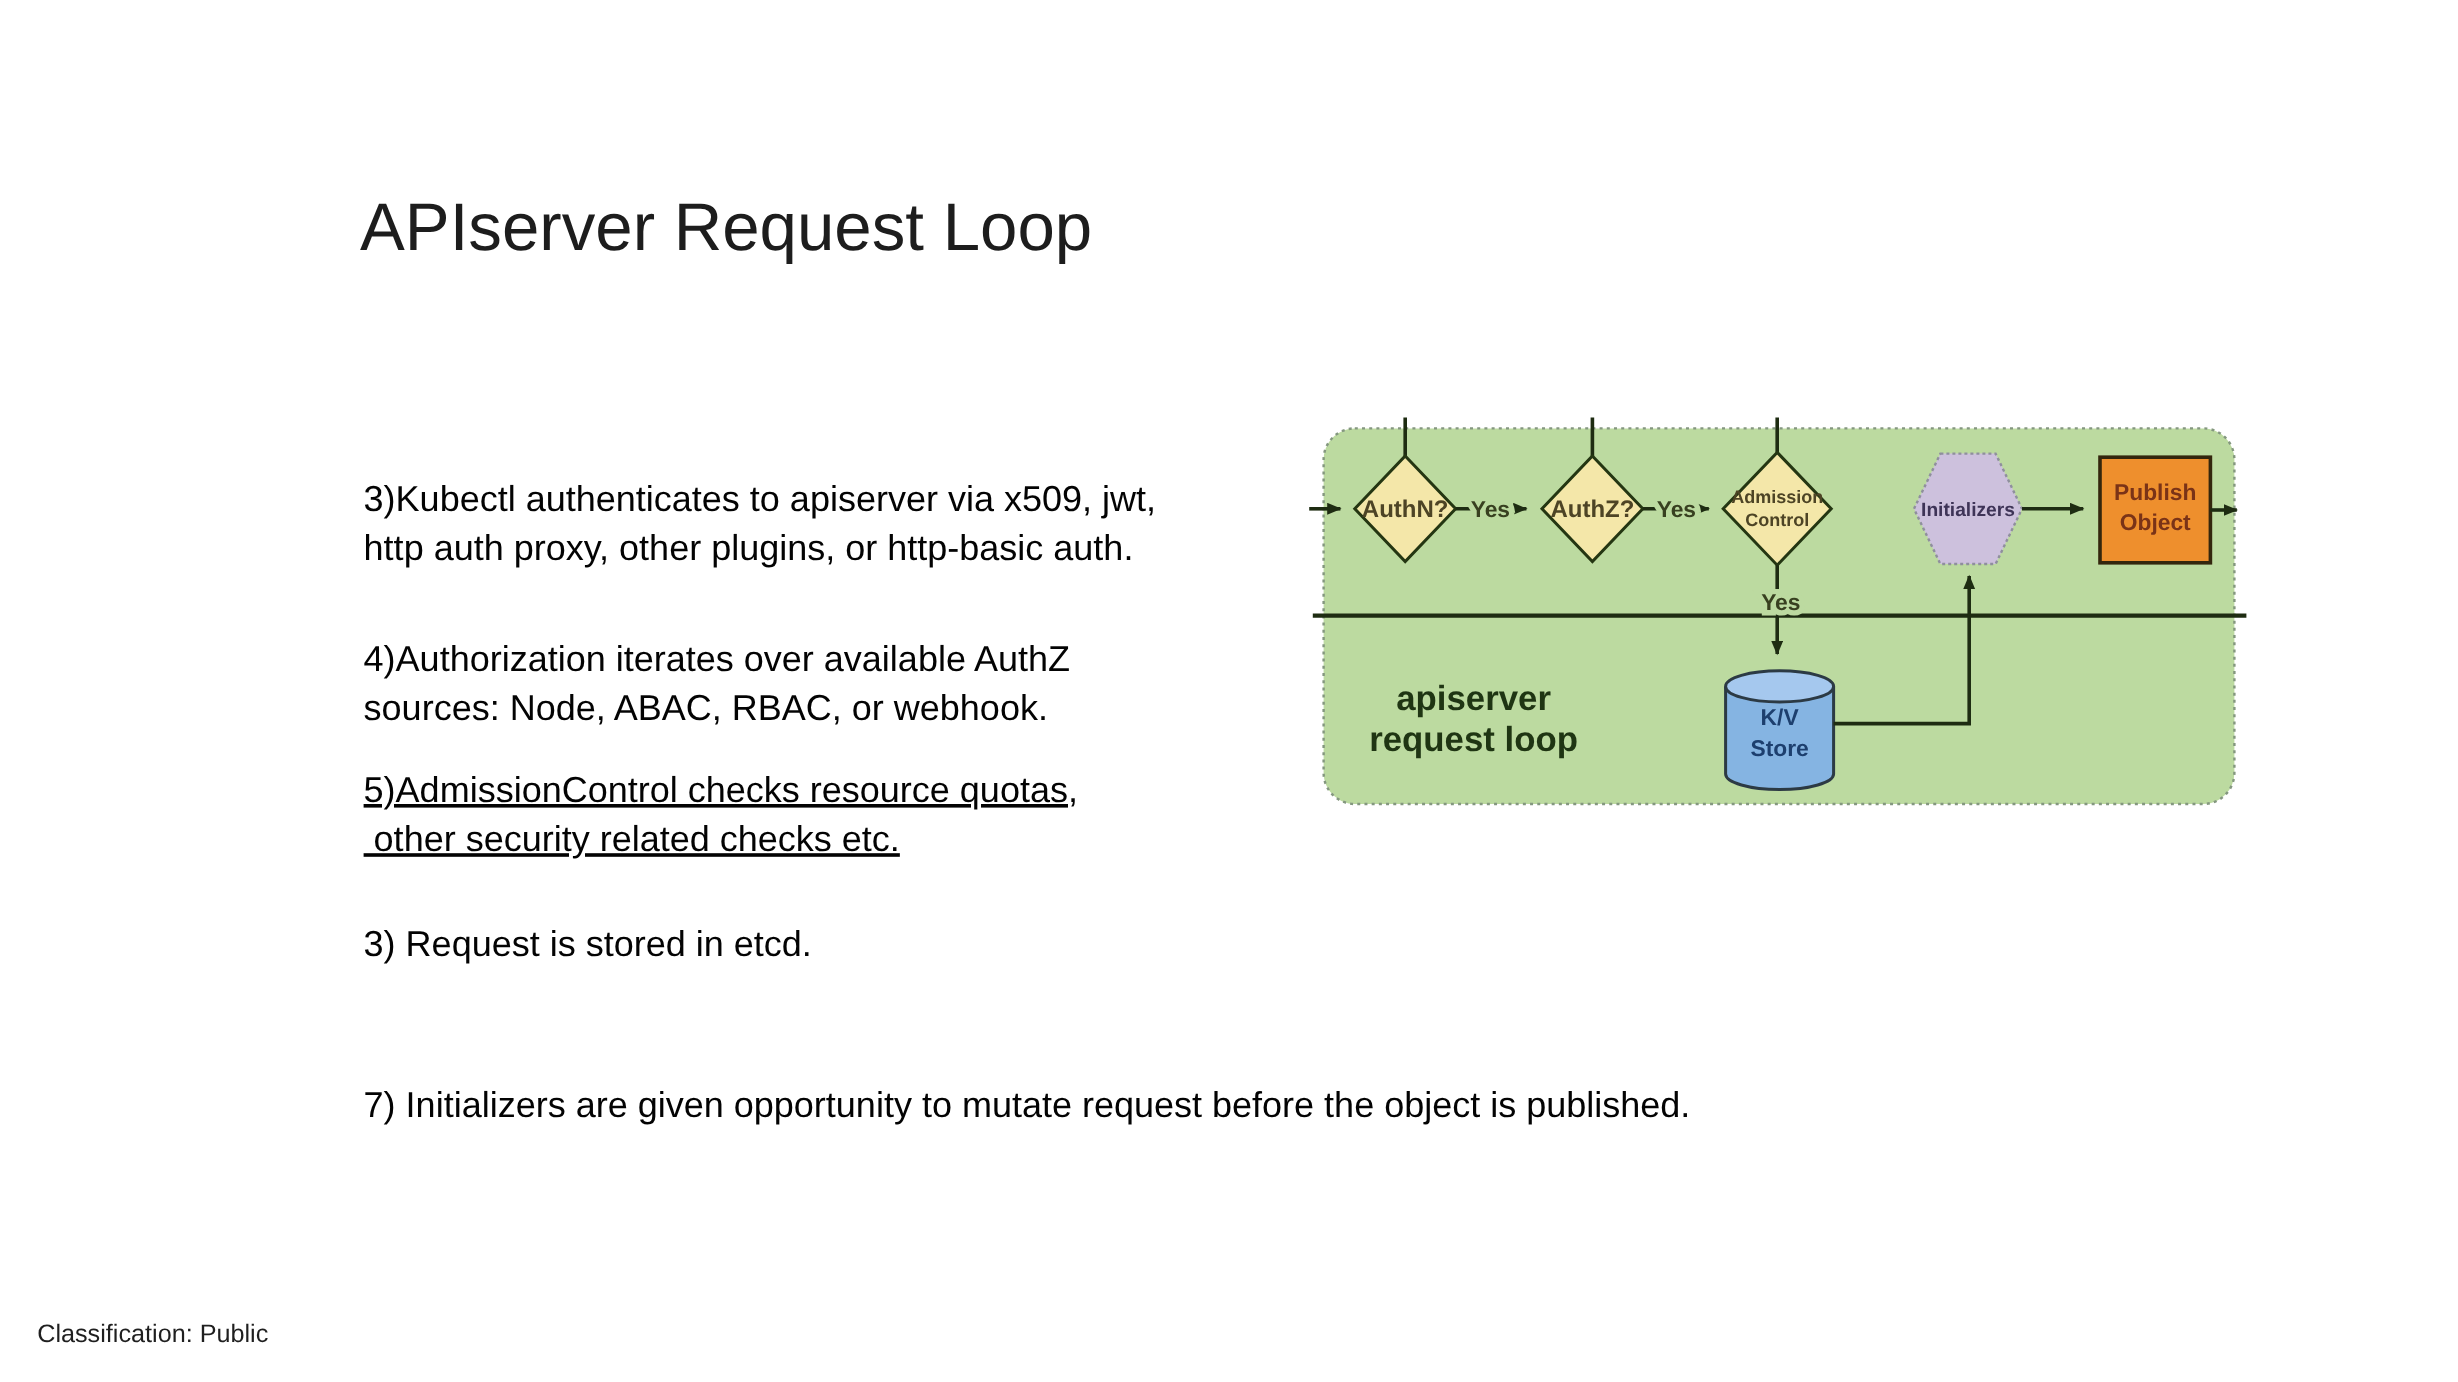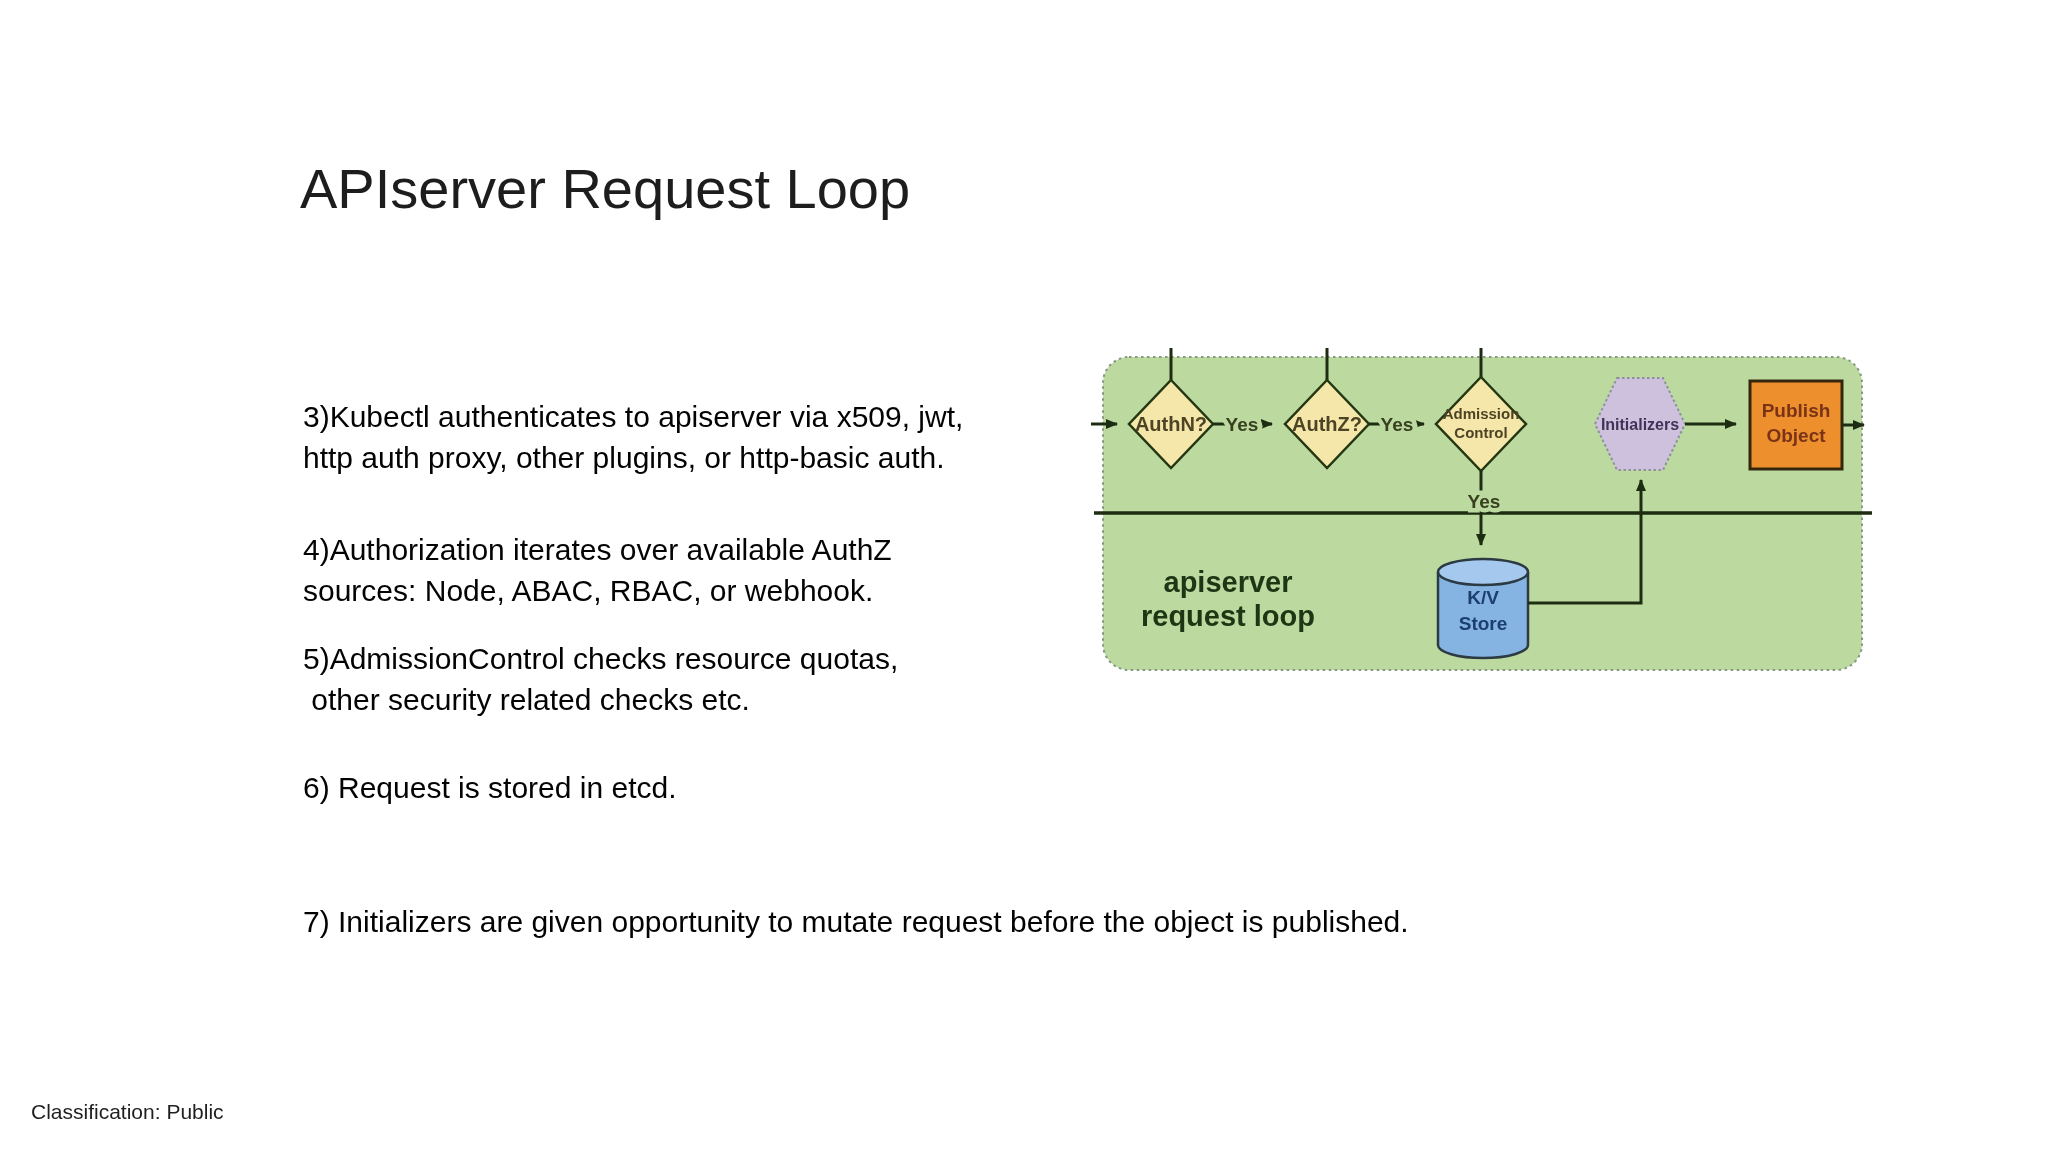--- a/index.html
+++ b/index.html
@@ -11,21 +11,21 @@
     position:absolute;left:300px;top:156px;
     font-size:56px;font-weight:300;color:#1d1d1d;letter-spacing:0px;
     font-family:"Liberation Sans","DejaVu Sans",sans-serif;
   }
   .step{
     position:absolute;left:303px;
     font-size:30px;line-height:41px;color:#030303;white-space:pre;
   }
   .step-3{top:396px;}
   .step-4{top:529px;}
-  .step-5{top:638px;}
+  .step-5{top:638px;text-decoration:underline;}
   .step-6{top:767px;}
   .step-7{top:901px;}
   .step-8{top:944px;}
   .footer{
     position:absolute;left:31px;top:1100px;
     font-size:21px;color:#1f1f1f;
   }
   .diagram{position:absolute;left:1085px;top:340px;}
   .edge{stroke:#1e2c12;stroke-width:3;fill:none;}
   .edge-mid{stroke:#1e2c12;stroke-width:3.5;fill:none;}
@@ -52,21 +52,21 @@
 <div class="slide">
 
   <div class="title">APIserver Request Loop</div>
 
   <div class="step step-3">3)Kubectl authenticates to apiserver via x509, jwt,
 http auth proxy, other plugins, or http-basic auth.</div>
   <div class="step step-4">4)Authorization iterates over available AuthZ
 sources: Node, ABAC, RBAC, or webhook.</div>
   <div class="step step-5">5)AdmissionControl checks resource quotas,
  other security related checks etc.</div>
-  <div class="step step-6">6) Request is stored in etcd.</div>
+  <div class="step step-6">3) Request is stored in etcd.</div>
   <div class="step step-7">7) Initializers are given opportunity to mutate request before the object is published.</div>
 
   <div class="footer">Classification: Public</div>
 
   <svg class="diagram" width="800" height="345" viewBox="1085 340 800 345">
     <defs>
       <marker id="ah" markerUnits="userSpaceOnUse" markerWidth="13" markerHeight="11" refX="11" refY="5" orient="auto">
         <path d="M0,0 L12,5 L0,10 Z" fill="#1e2c12"></path>
       </marker>
     </defs>

